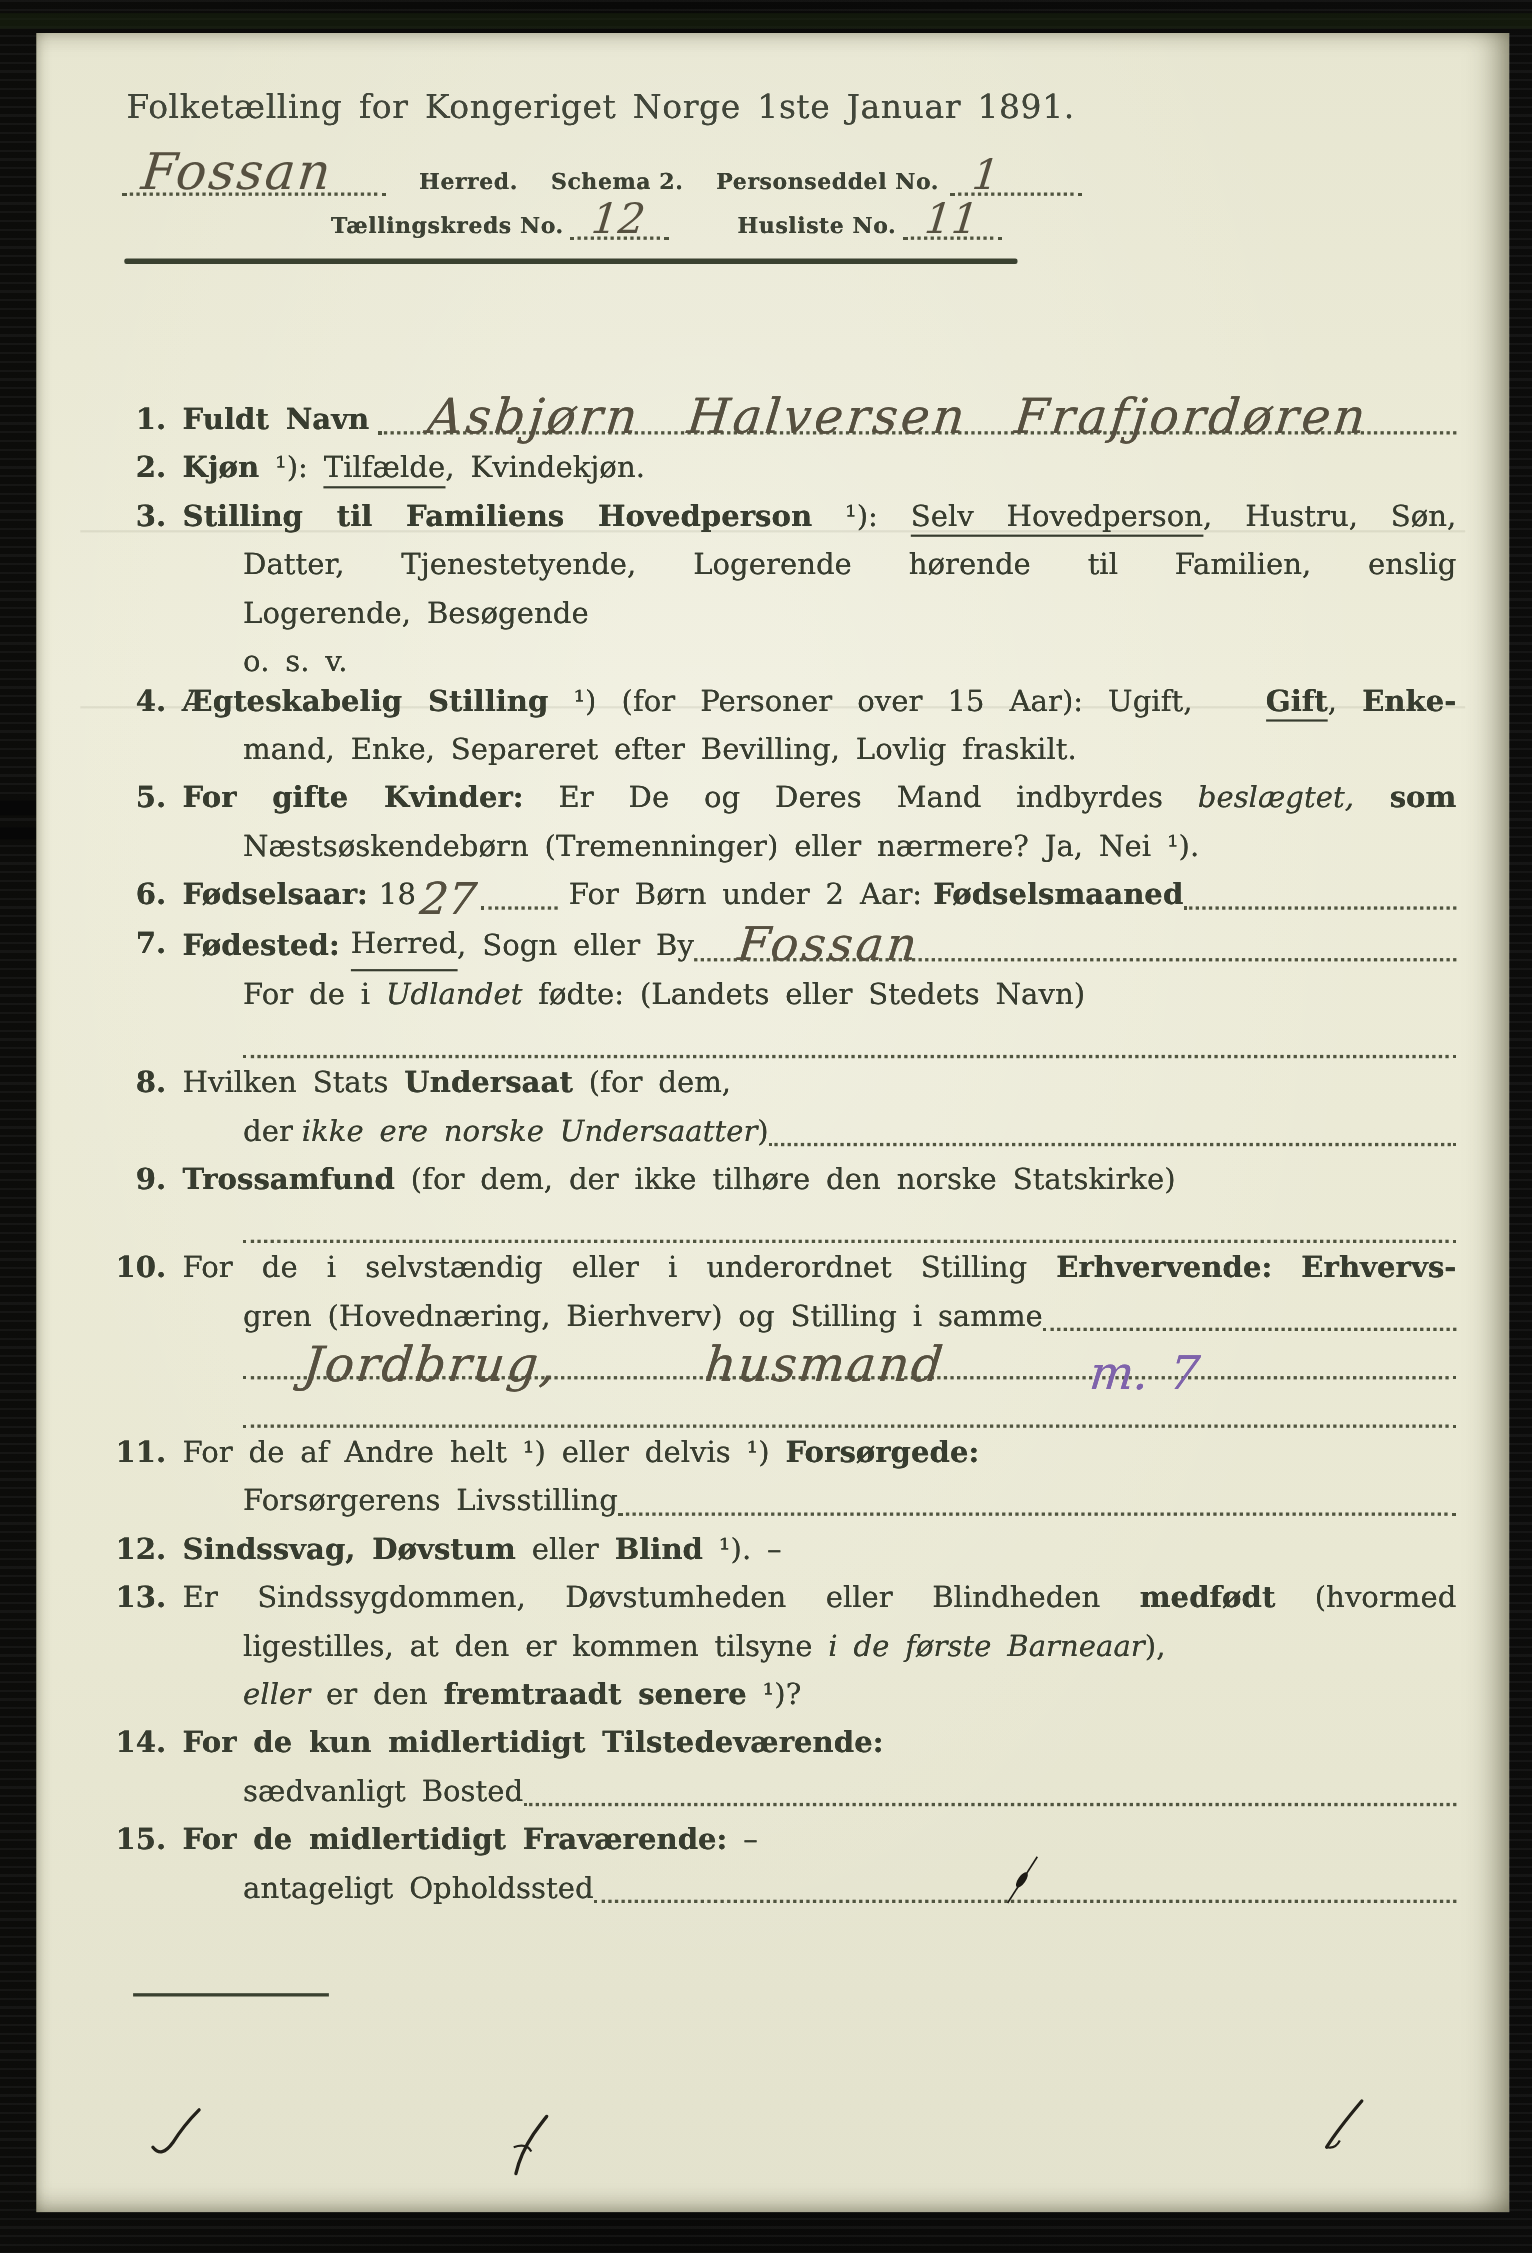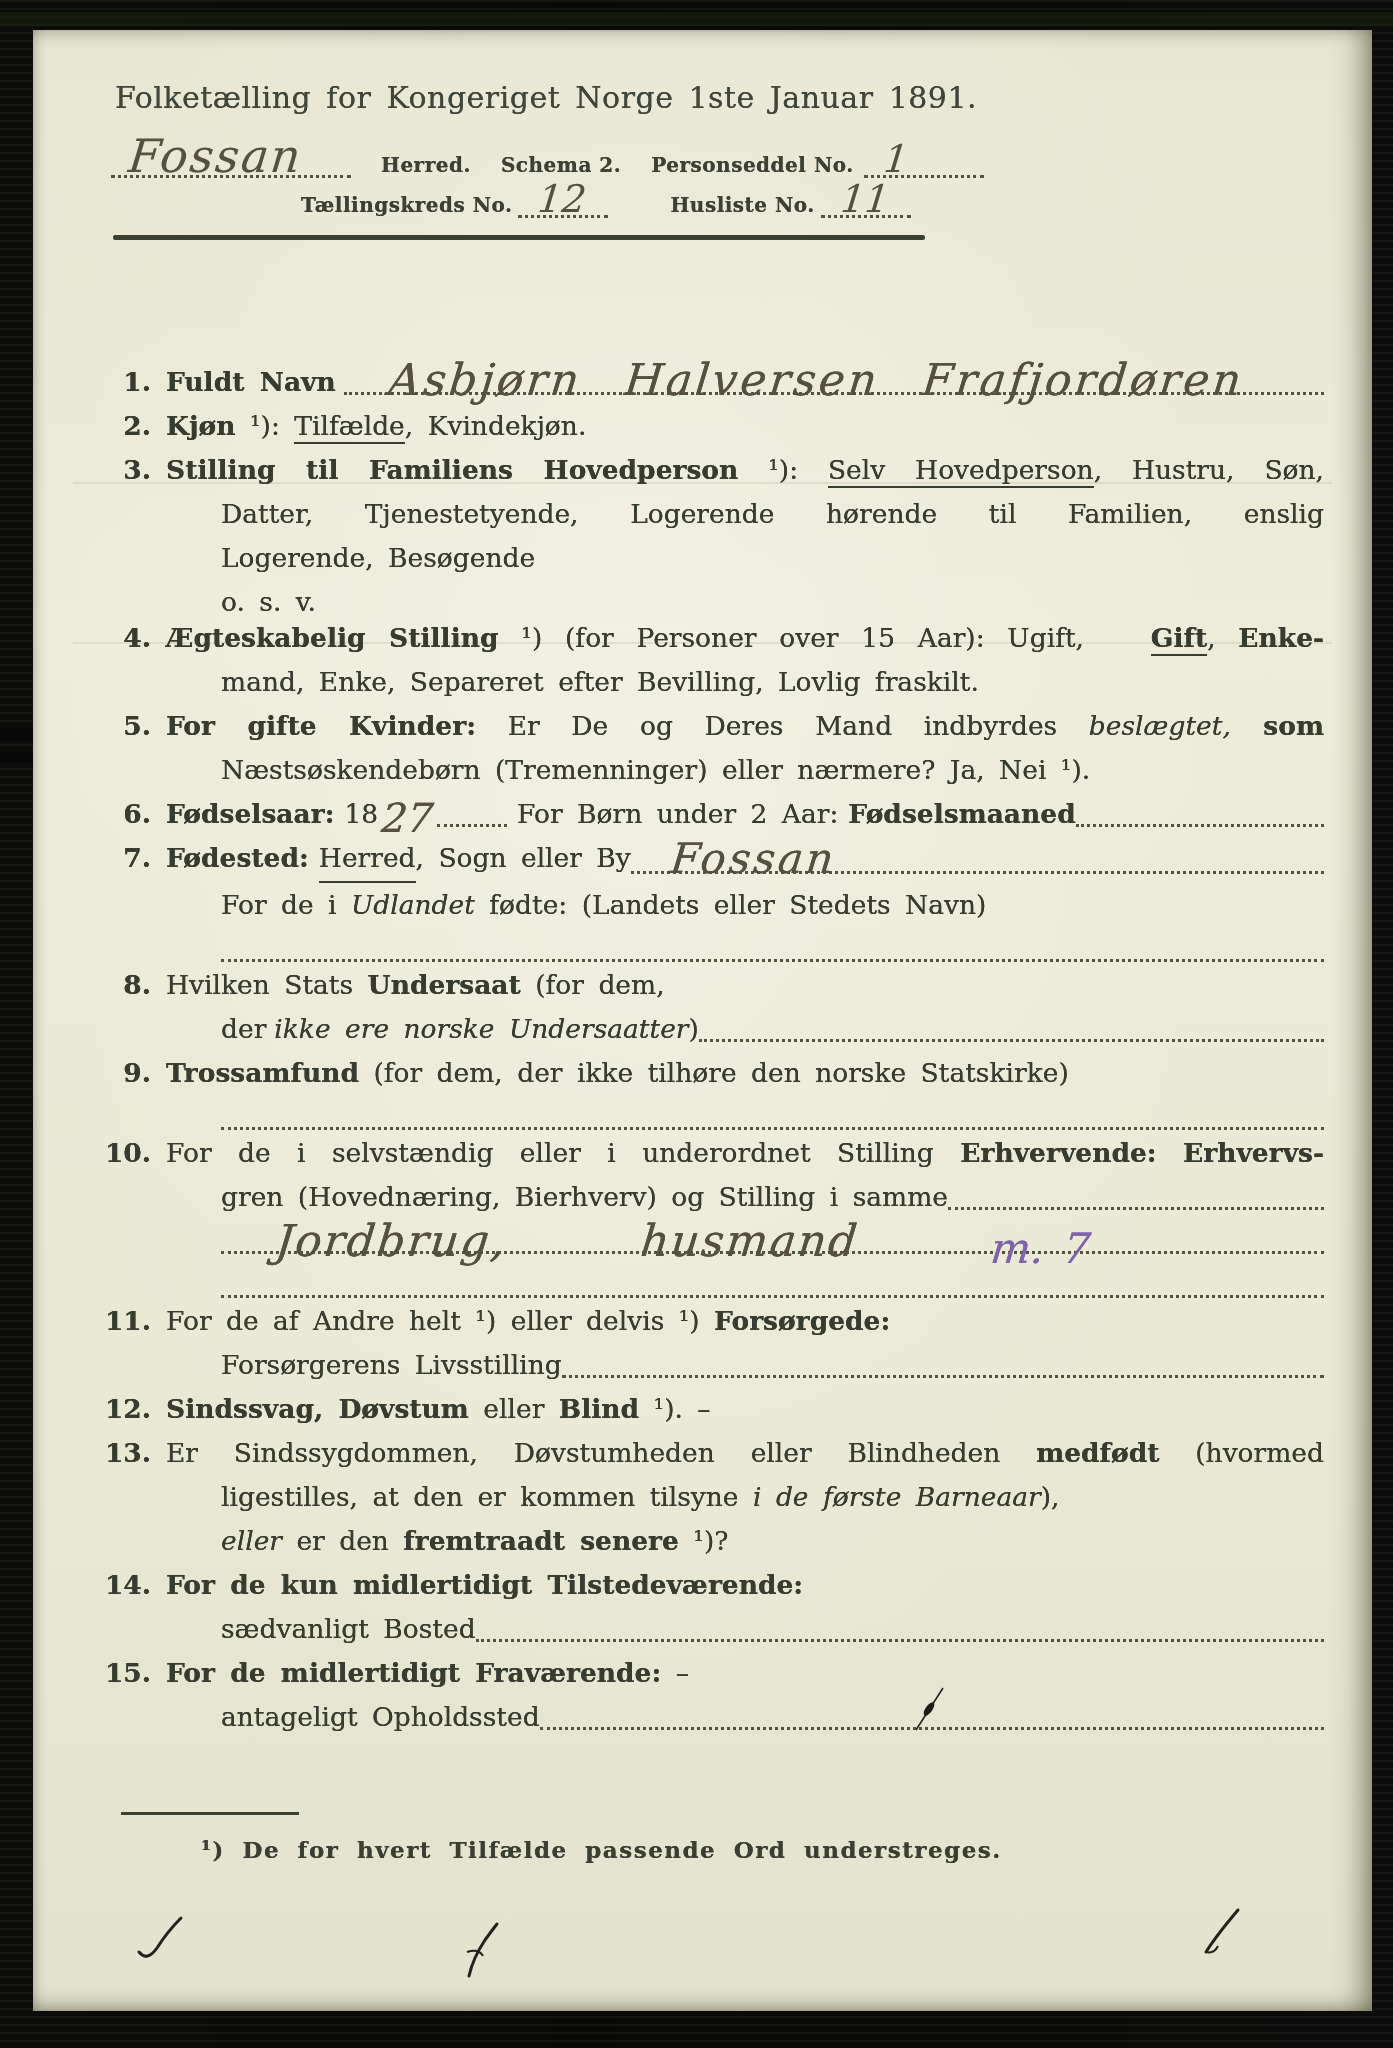--- a/index.html
+++ b/index.html
@@ -51,21 +51,21 @@
 
   .form{position:absolute;left:66px;top:330px;right:48px;font-size:26.5px;
     text-shadow:0 0 .5px currentColor;}
   .item{display:flex;}
   .mt-s{margin-top:-8px;}
   .num{flex:0 0 52px;text-align:right;padding-right:15px;font-weight:700;line-height:44px;}
   .ibody{flex:1;min-width:0;}
   .ln{line-height:44px;min-height:44px;word-spacing:6px;}
   .cont{margin-left:55px;}
   .just{text-align:justify;text-align-last:justify;}
-  .flexln{display:flex;align-items:flex-start;}
+  .flexln{display:flex;align-items:center;}
   .b{font-weight:700;}
   .i{font-style:italic;}
   .u{border-bottom:2px solid currentColor;padding-bottom:1px;}
   .bu{font-weight:700;border-bottom:2px solid currentColor;padding-bottom:1px;margin-left:44px;}
   .dots{border-bottom:3px dotted #50543f;align-self:flex-end;margin-bottom:9px;height:4px;}
   .grow{flex:1 1 auto;}
   .w70{width:70px;flex:0 0 70px;}
   .ml8{margin-left:8px;} .ml10{margin-left:10px;}
   .dotfill{position:relative;flex:1 1 auto;border-bottom:3px dotted #50543f;height:6px;align-self:flex-end;margin-bottom:9px;}
   .hw-name{position:absolute;left:45px;bottom:-10px;font-size:44px;letter-spacing:3px;word-spacing:26px;}
@@ -319,21 +319,20 @@
           <div class="ln cont flexln">
             <span>antageligt Opholdssted</span>
             <span class="dots grow"></span>
           </div>
         </div>
       </div>
 
     </div>
 
     <div class="footrule"></div>
-    <div class="footnote">¹) De for hvert Tilfælde passende Ord understreges.</div>
 
     <svg class="ink mk1" width="56" height="60" viewBox="0 0 56 60">
       <path d="M6 44 Q14 54 24 40 Q34 24 48 10" fill="none" stroke="#23211a" stroke-width="3" stroke-linecap="round"></path>
     </svg>
     <svg class="ink mk2" width="40" height="64" viewBox="0 0 40 64">
       <path d="M6 58 Q10 40 22 22 Q30 11 34 6" fill="none" stroke="#23211a" stroke-width="3" stroke-linecap="round"></path>
       <path d="M4 34 Q16 30 20 38" fill="none" stroke="#23211a" stroke-width="2"></path>
     </svg>
     <svg class="ink mk3" width="48" height="58" viewBox="0 0 48 58">
       <path d="M8 50 Q18 34 40 8" fill="none" stroke="#23211a" stroke-width="3" stroke-linecap="round"></path>

